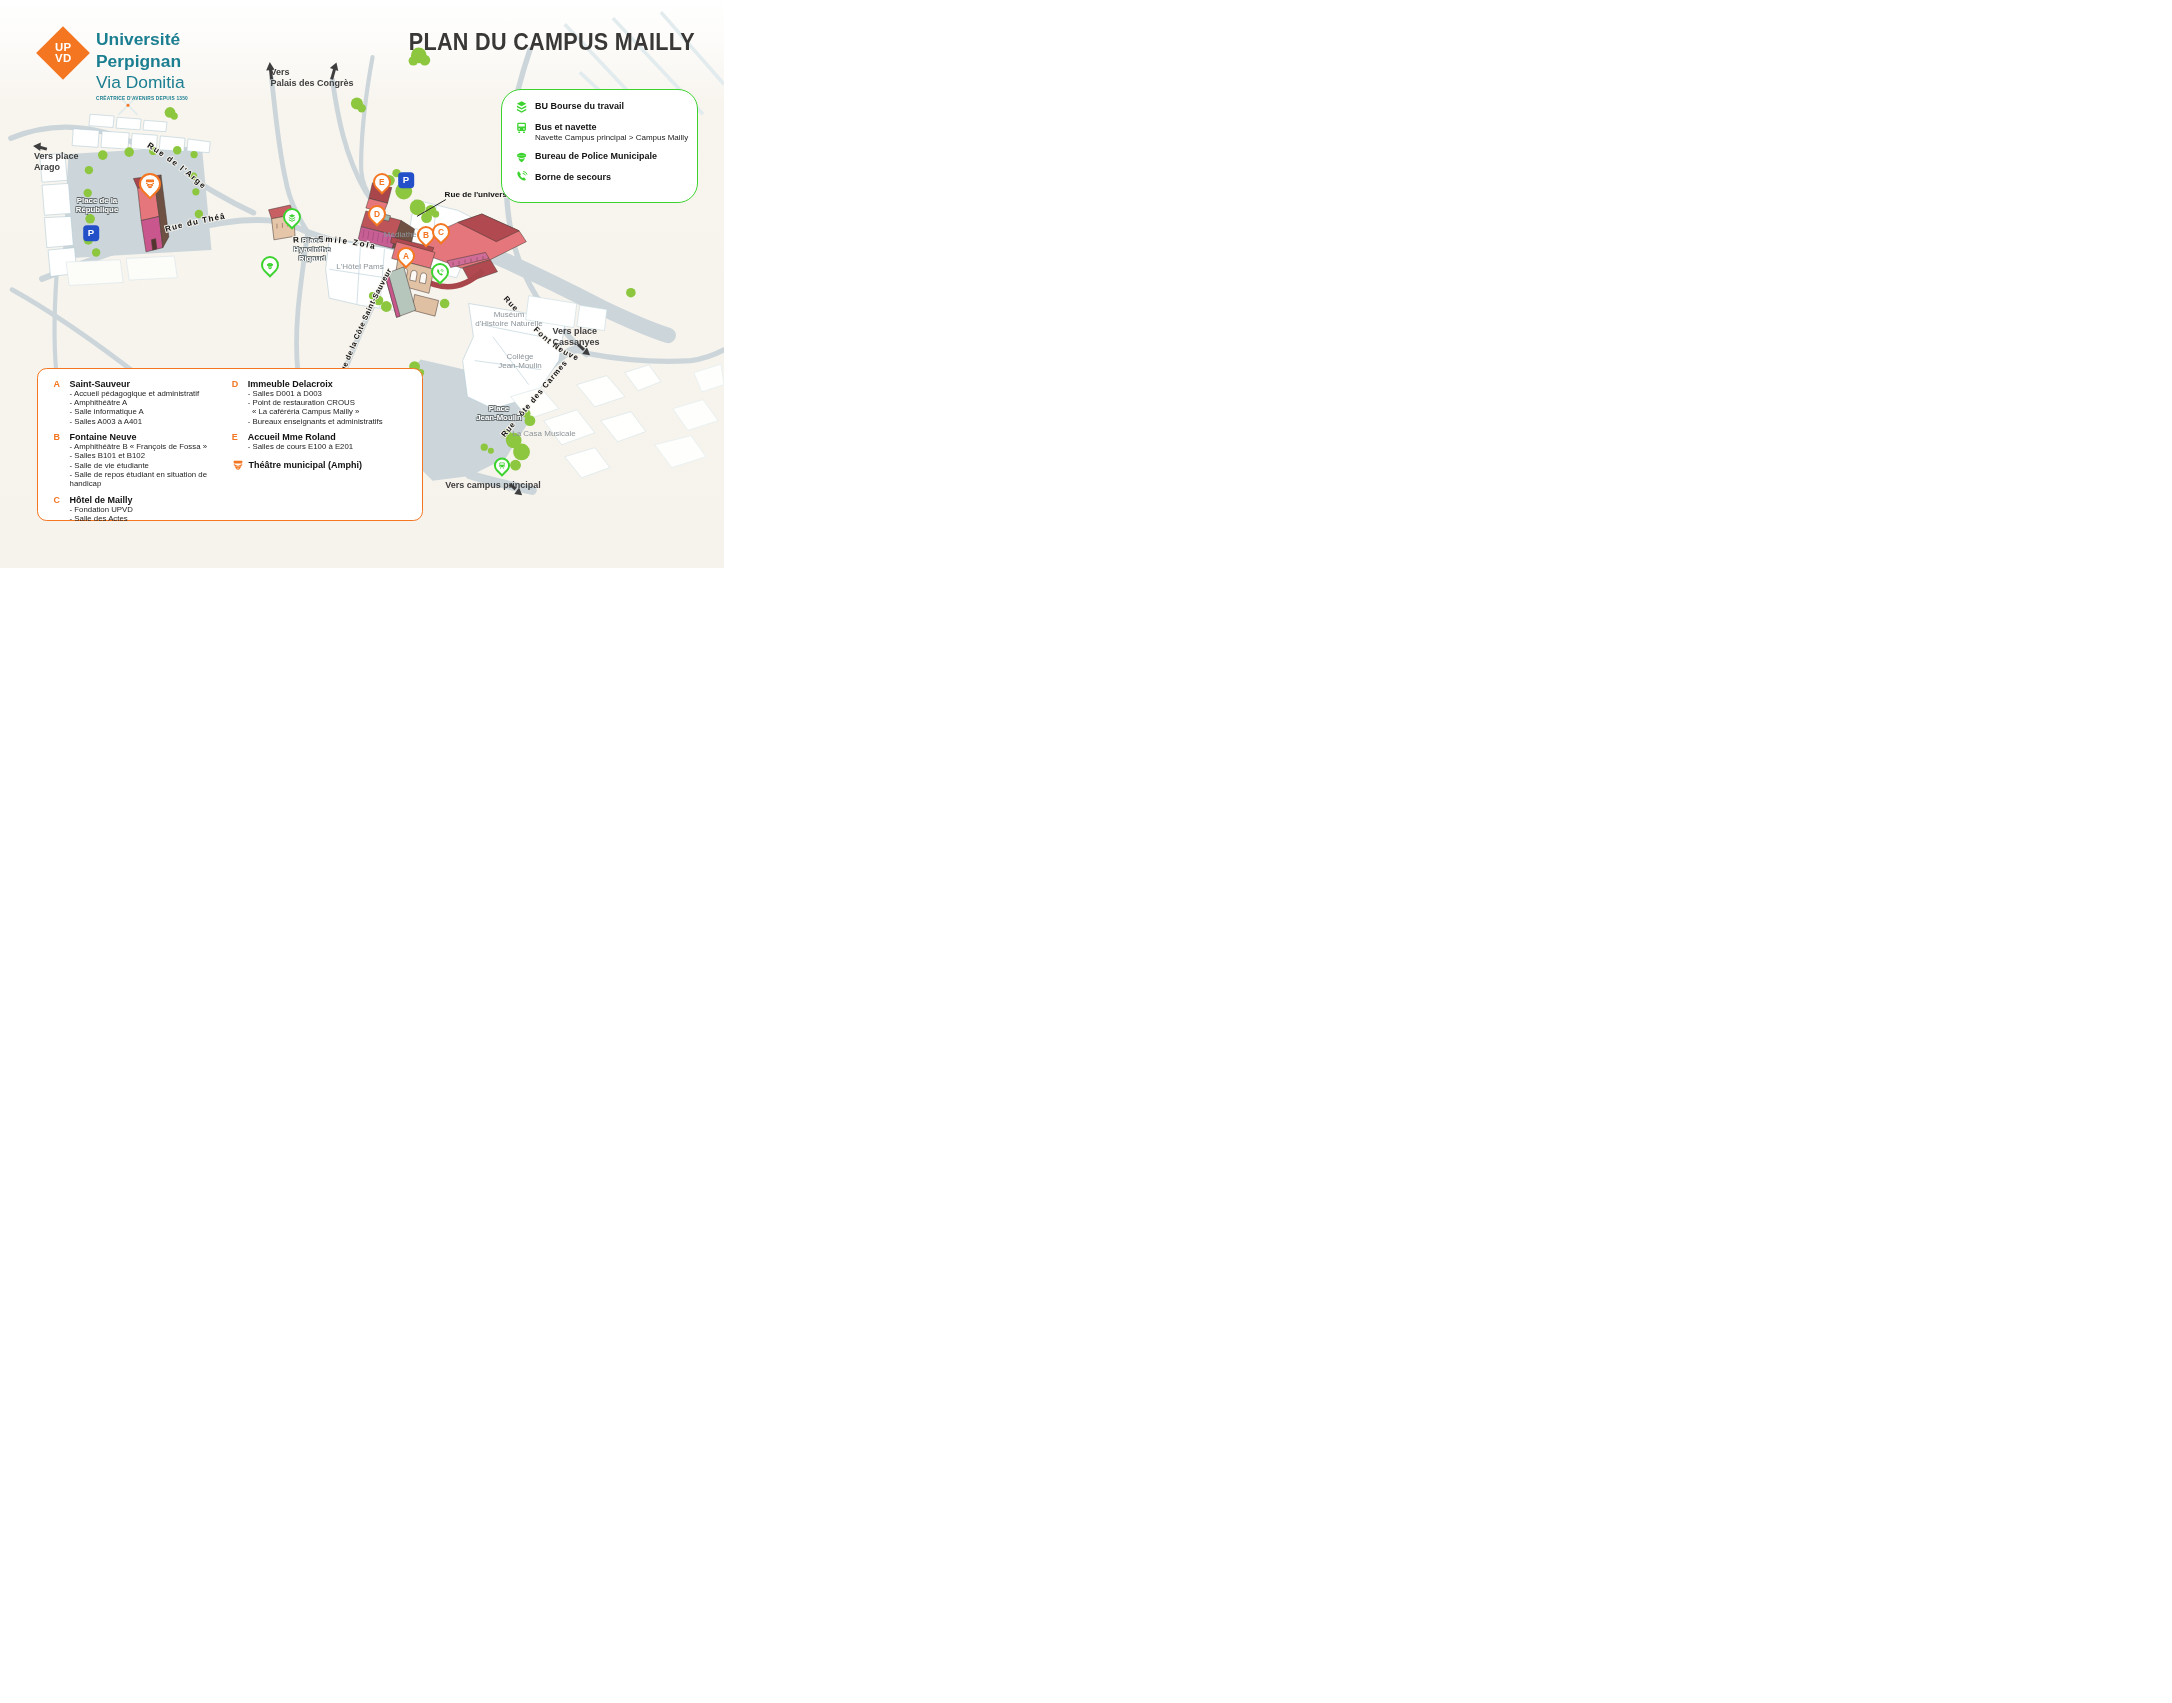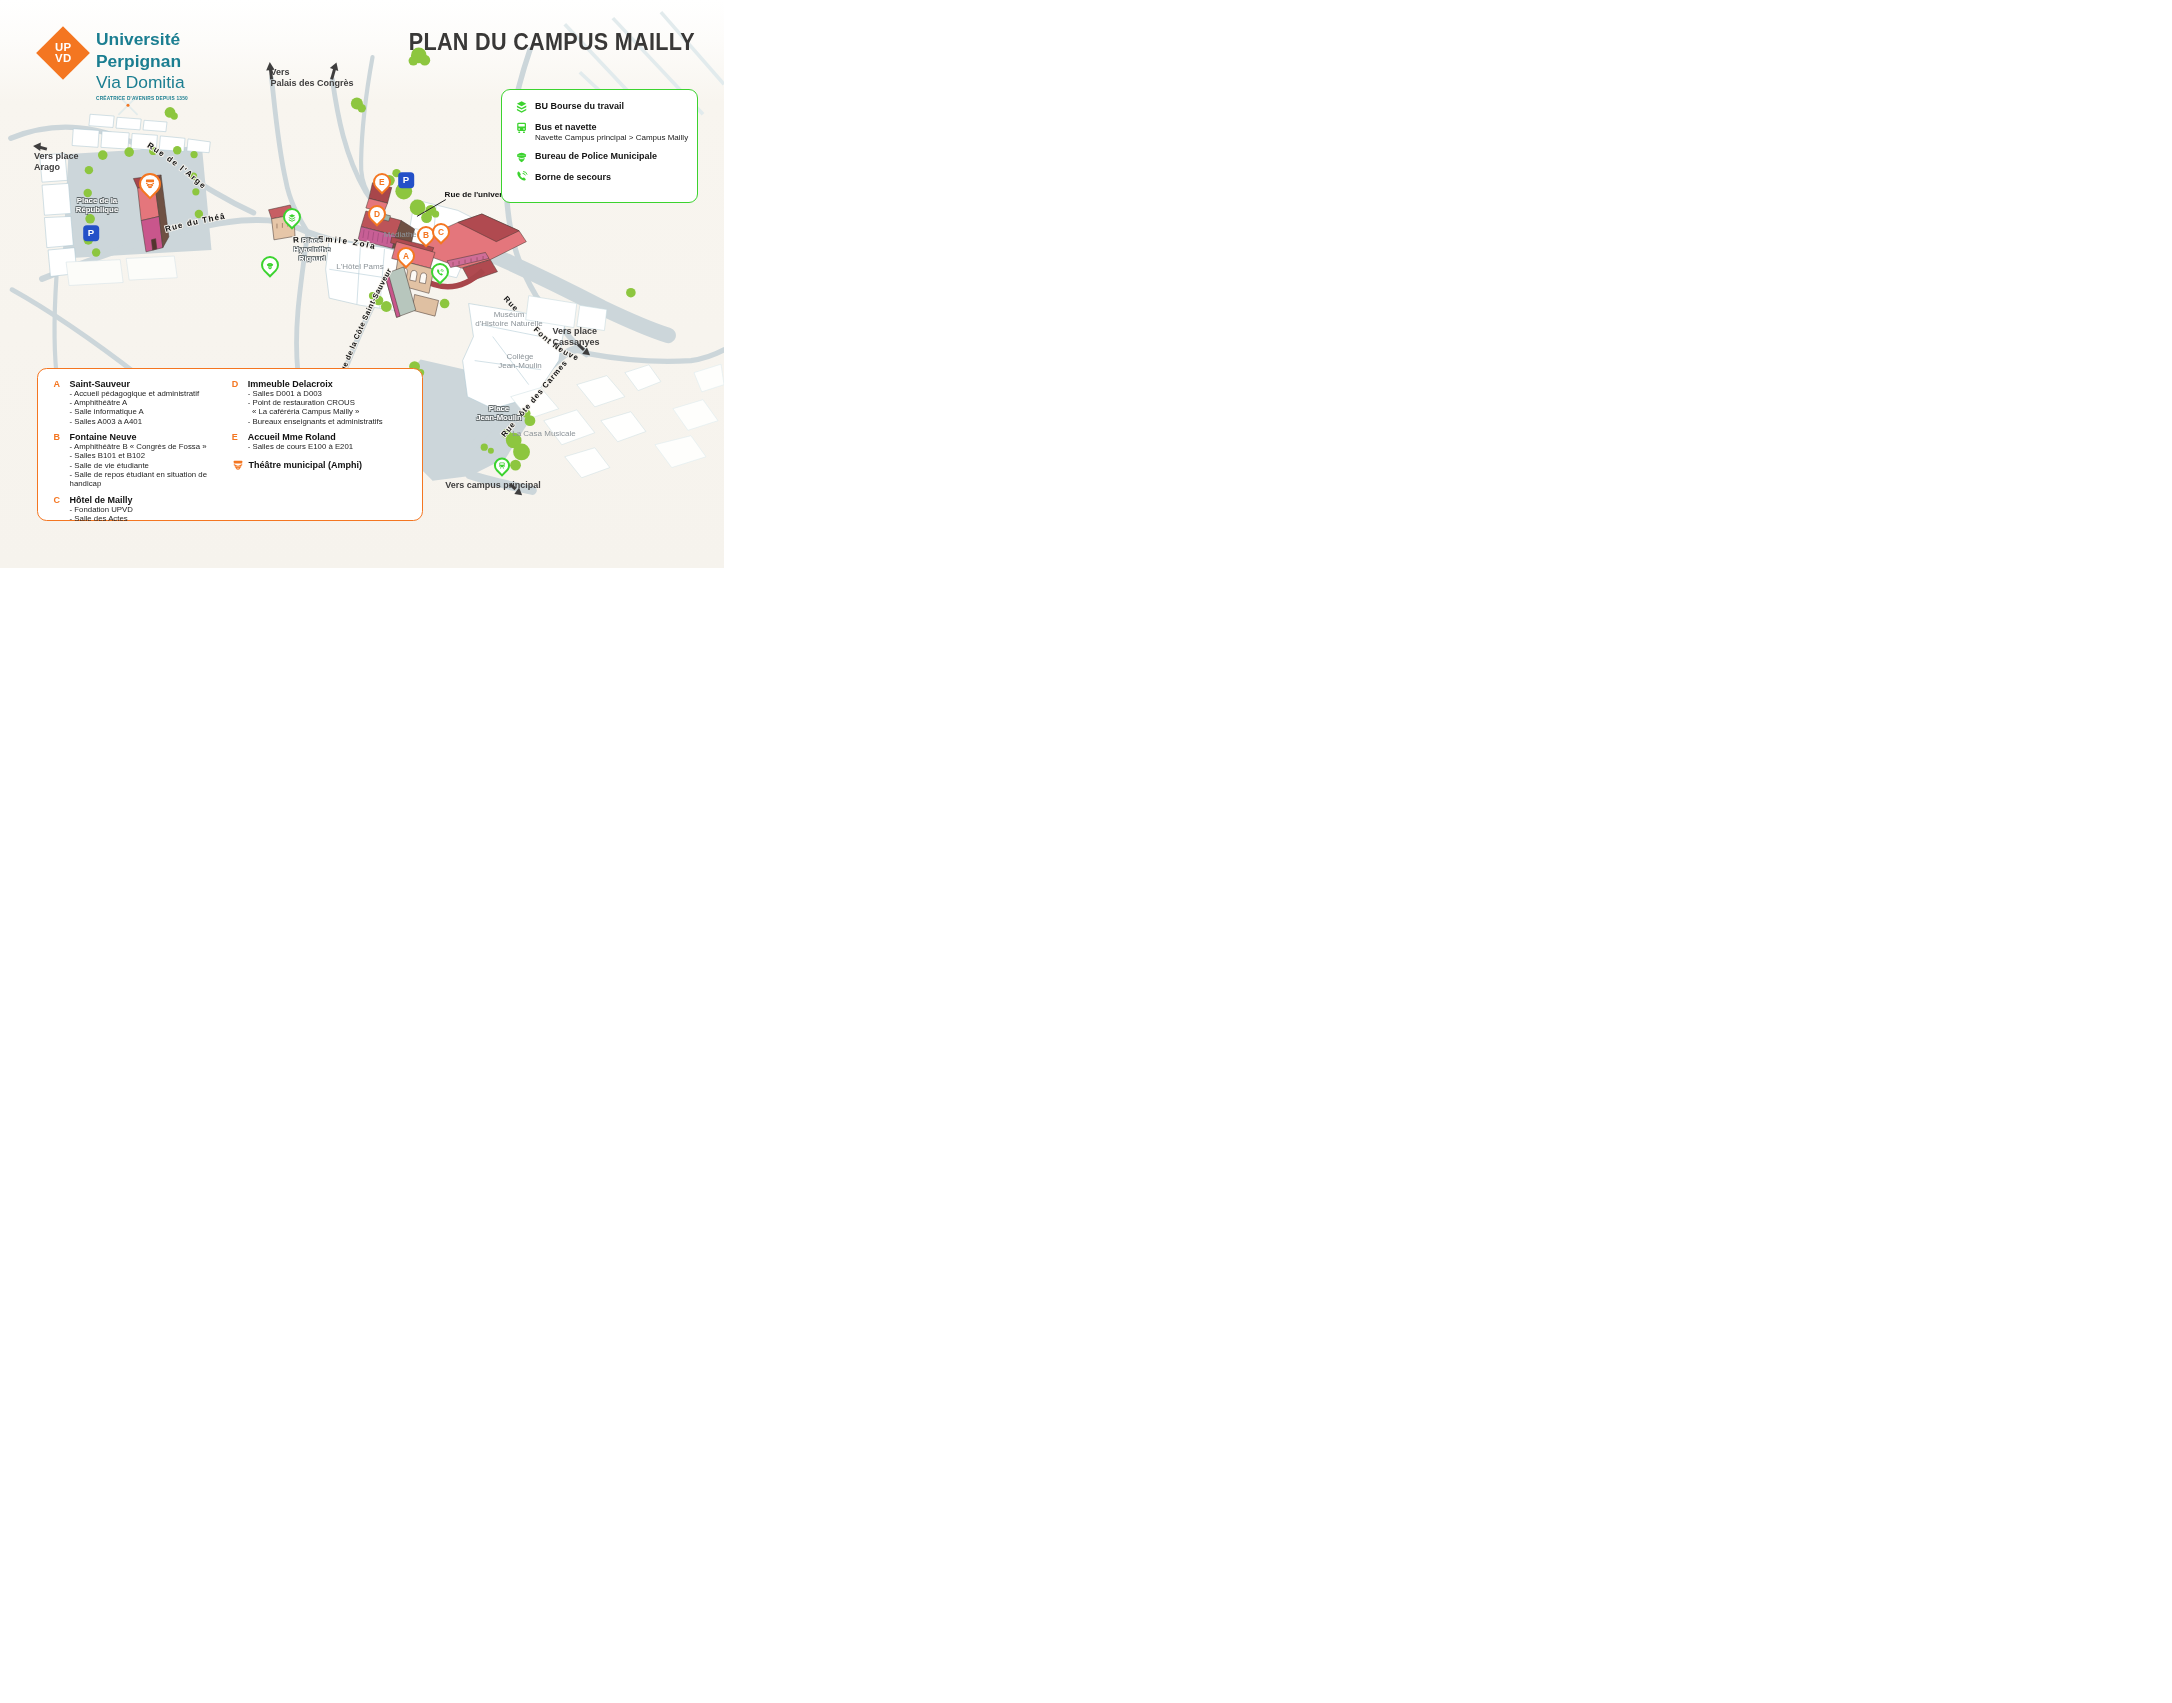--- a/index.html
+++ b/index.html
@@ -15,21 +15,21 @@
                  text-align:center;letter-spacing:0.3px;}
   #logotext{position:absolute;left:60px;top:-12px;color:#1b7e91;}
   .lg-b{font-size:17.4px;font-weight:800;line-height:21.6px;}
   .lg-l{font-size:17.4px;font-weight:400;line-height:21.6px;}
   .lg-tag{font-size:4.8px;font-weight:700;letter-spacing:0.2px;margin-top:2.4px;}
   
   #title{right:29px;top:29px;font-size:21.6px;font-weight:900;color:#393837;letter-spacing:0.3px;
          transform:scaleY(1.08);z-index:20;}
   
   #svcbox{left:501px;top:89px;width:197px;height:114px;background:#fff;border:1.5px solid #3cd32f;
-          border-radius:9px;box-sizing:border-box;padding:11.4px 8.4px 0 13.2px;z-index:40;}
+          border-radius:20px;box-sizing:border-box;padding:11.4px 8.4px 0 13.2px;z-index:40;}
   .svc-row{display:flex;align-items:flex-start;margin-bottom:8.4px;}
   .svc-row svg{width:13.2px;height:13.2px;color:#3cd32f;flex:0 0 13.2px;margin-right:6.6px;margin-top:-1.2px;}
   .svc-label{font-size:9px;font-weight:800;color:#141414;line-height:11.4px;}
   .svc-sub{font-size:8px;font-weight:400;color:#222;line-height:10.8px;text-align:center;}
   #bldbox{left:37px;top:368px;width:386px;height:153px;background:#fff;border:1.5px solid #f47621;
           border-radius:9.6px;box-sizing:border-box;padding:9.6px 12px 0 15.6px;display:flex;z-index:40;}
   .bl-col{width:50%;}
   .bl-group{display:grid;grid-template-columns:16px 1fr;margin-bottom:6px;}
   .bl-letter{color:#f47621;font-weight:800;font-size:9px;line-height:10.2px;}
   .bl-title{font-weight:800;font-size:9px;color:#111;line-height:10.2px;}
@@ -373,21 +373,21 @@
           <div class="bl-item">- Accueil pédagogique et administratif</div>
           <div class="bl-item">- Amphithéâtre A</div>
           <div class="bl-item">- Salle informatique A</div>
           <div class="bl-item">- Salles A003 à A401</div>
         </div>
       </div>
       <div class="bl-group">
         <div class="bl-letter">B</div>
         <div>
           <div class="bl-title">Fontaine Neuve</div>
-          <div class="bl-item">- Amphithéâtre B « Congrès de Fossa »</div>
+          <div class="bl-item">- Amphithéâtre B « François de Fossa »</div>
           <div class="bl-item">- Salles B101 et B102</div>
           <div class="bl-item">- Salle de vie étudiante</div>
           <div class="bl-item">- Salle de repos étudiant en situation de handicap</div>
         </div>
       </div>
       <div class="bl-group">
         <div class="bl-letter">C</div>
         <div>
           <div class="bl-title">Hôtel de Mailly</div>
           <div class="bl-item">- Fondation UPVD</div>

